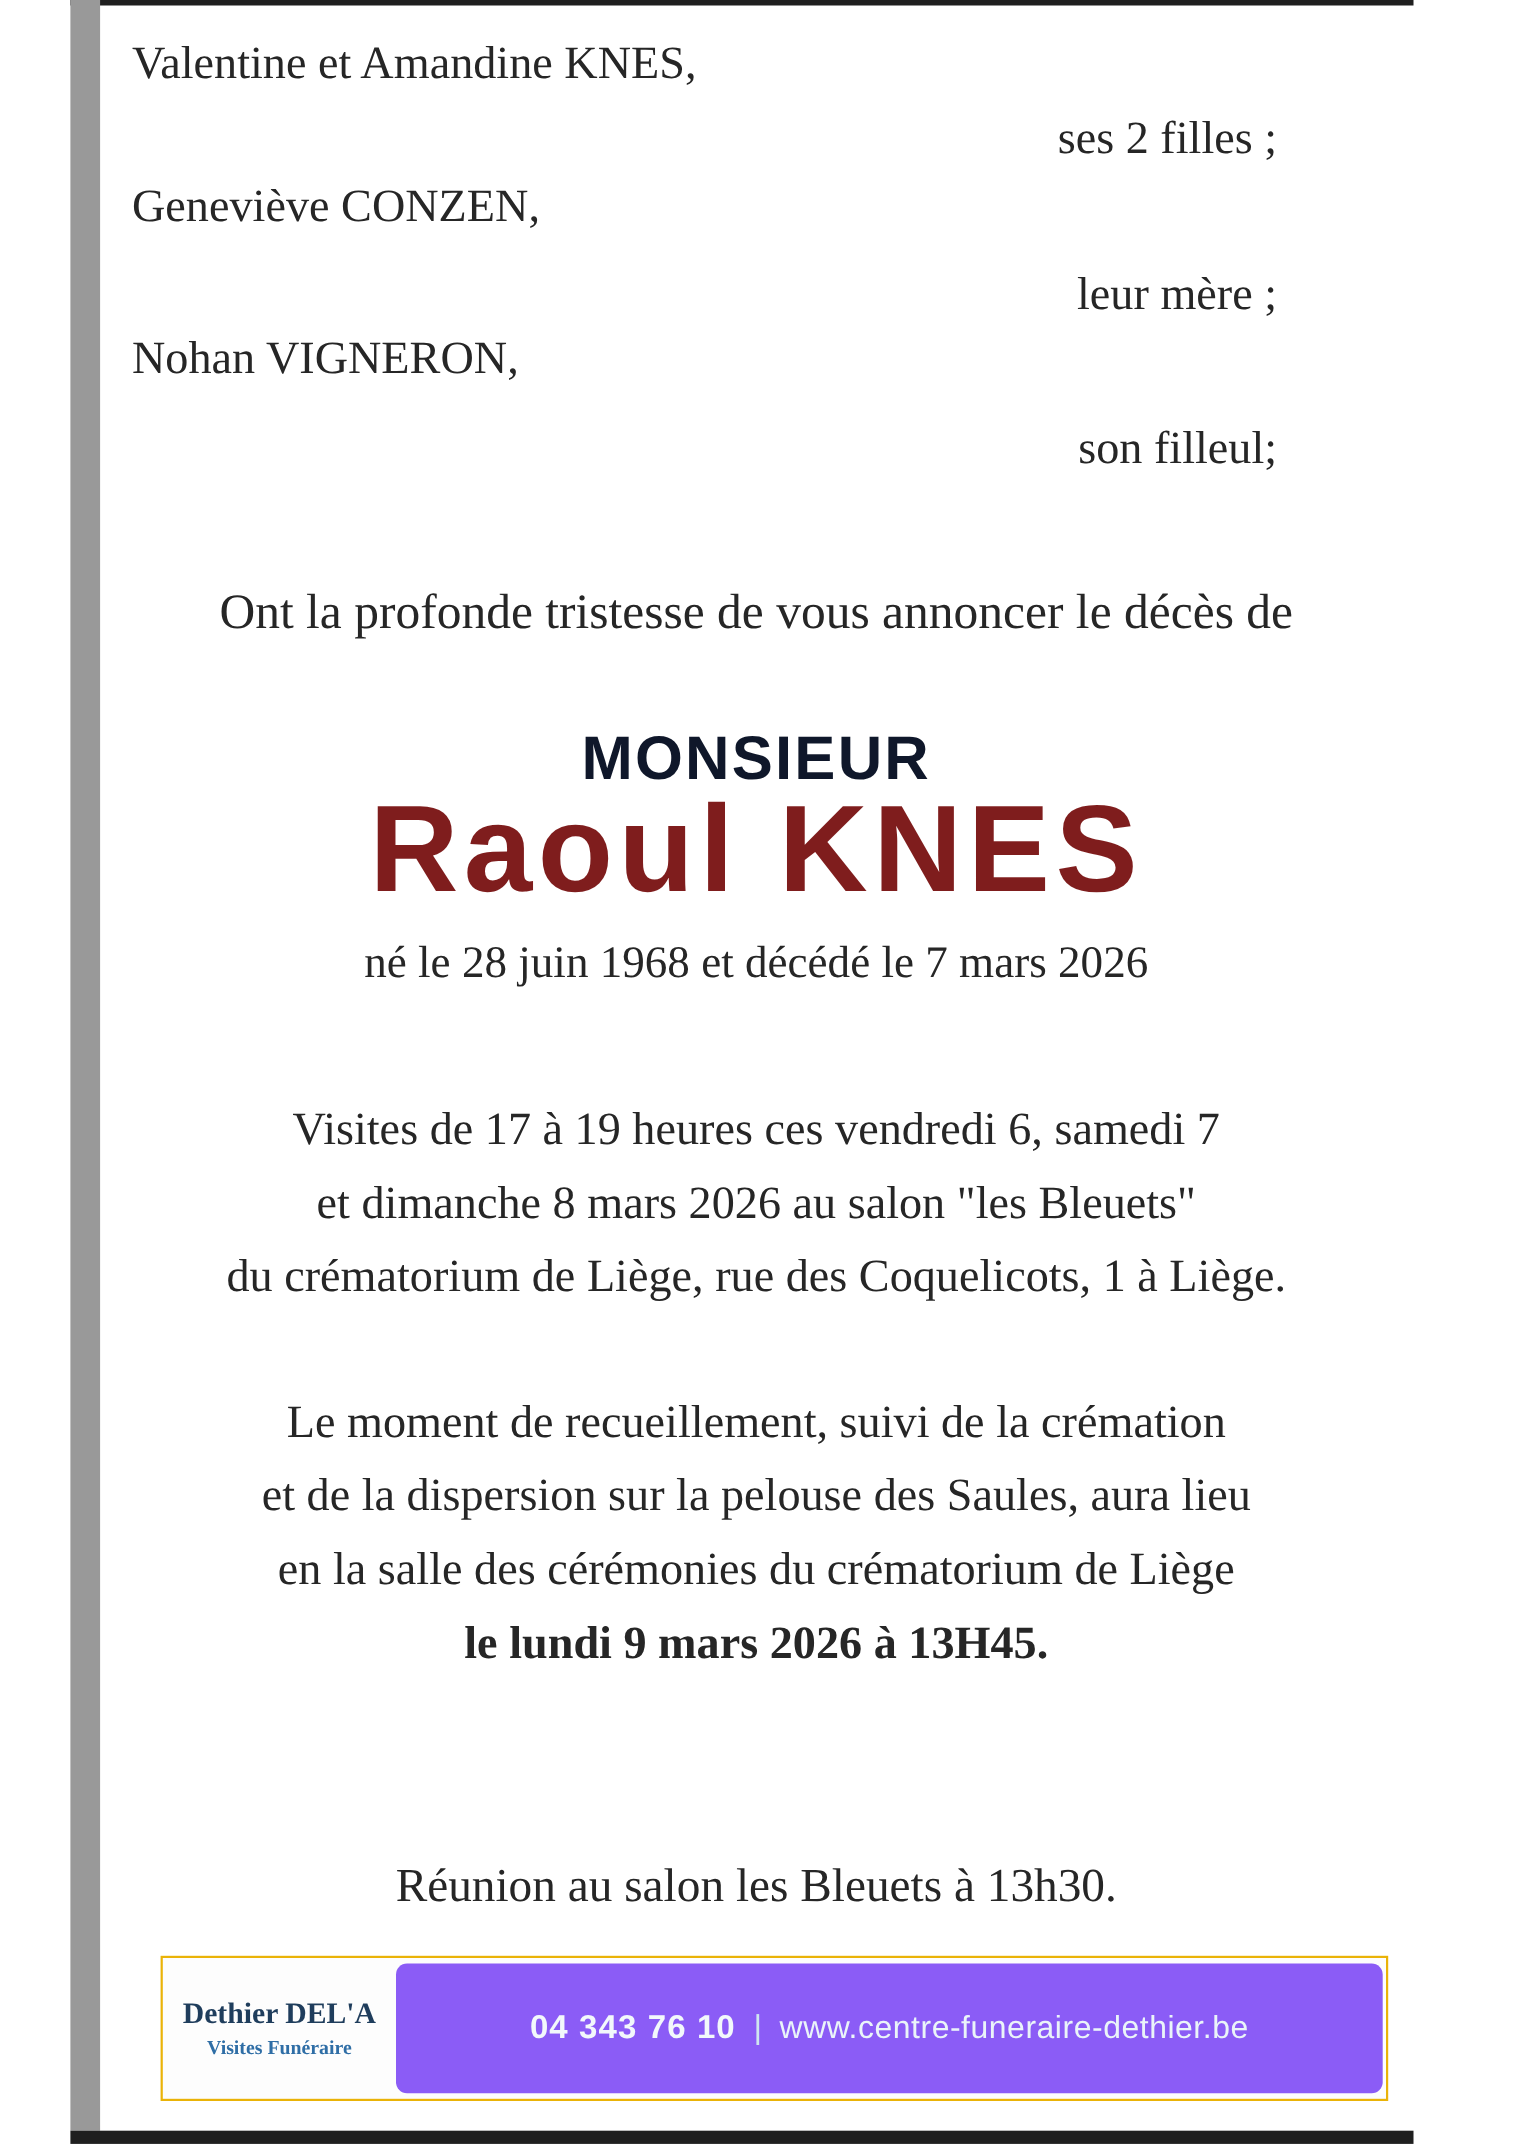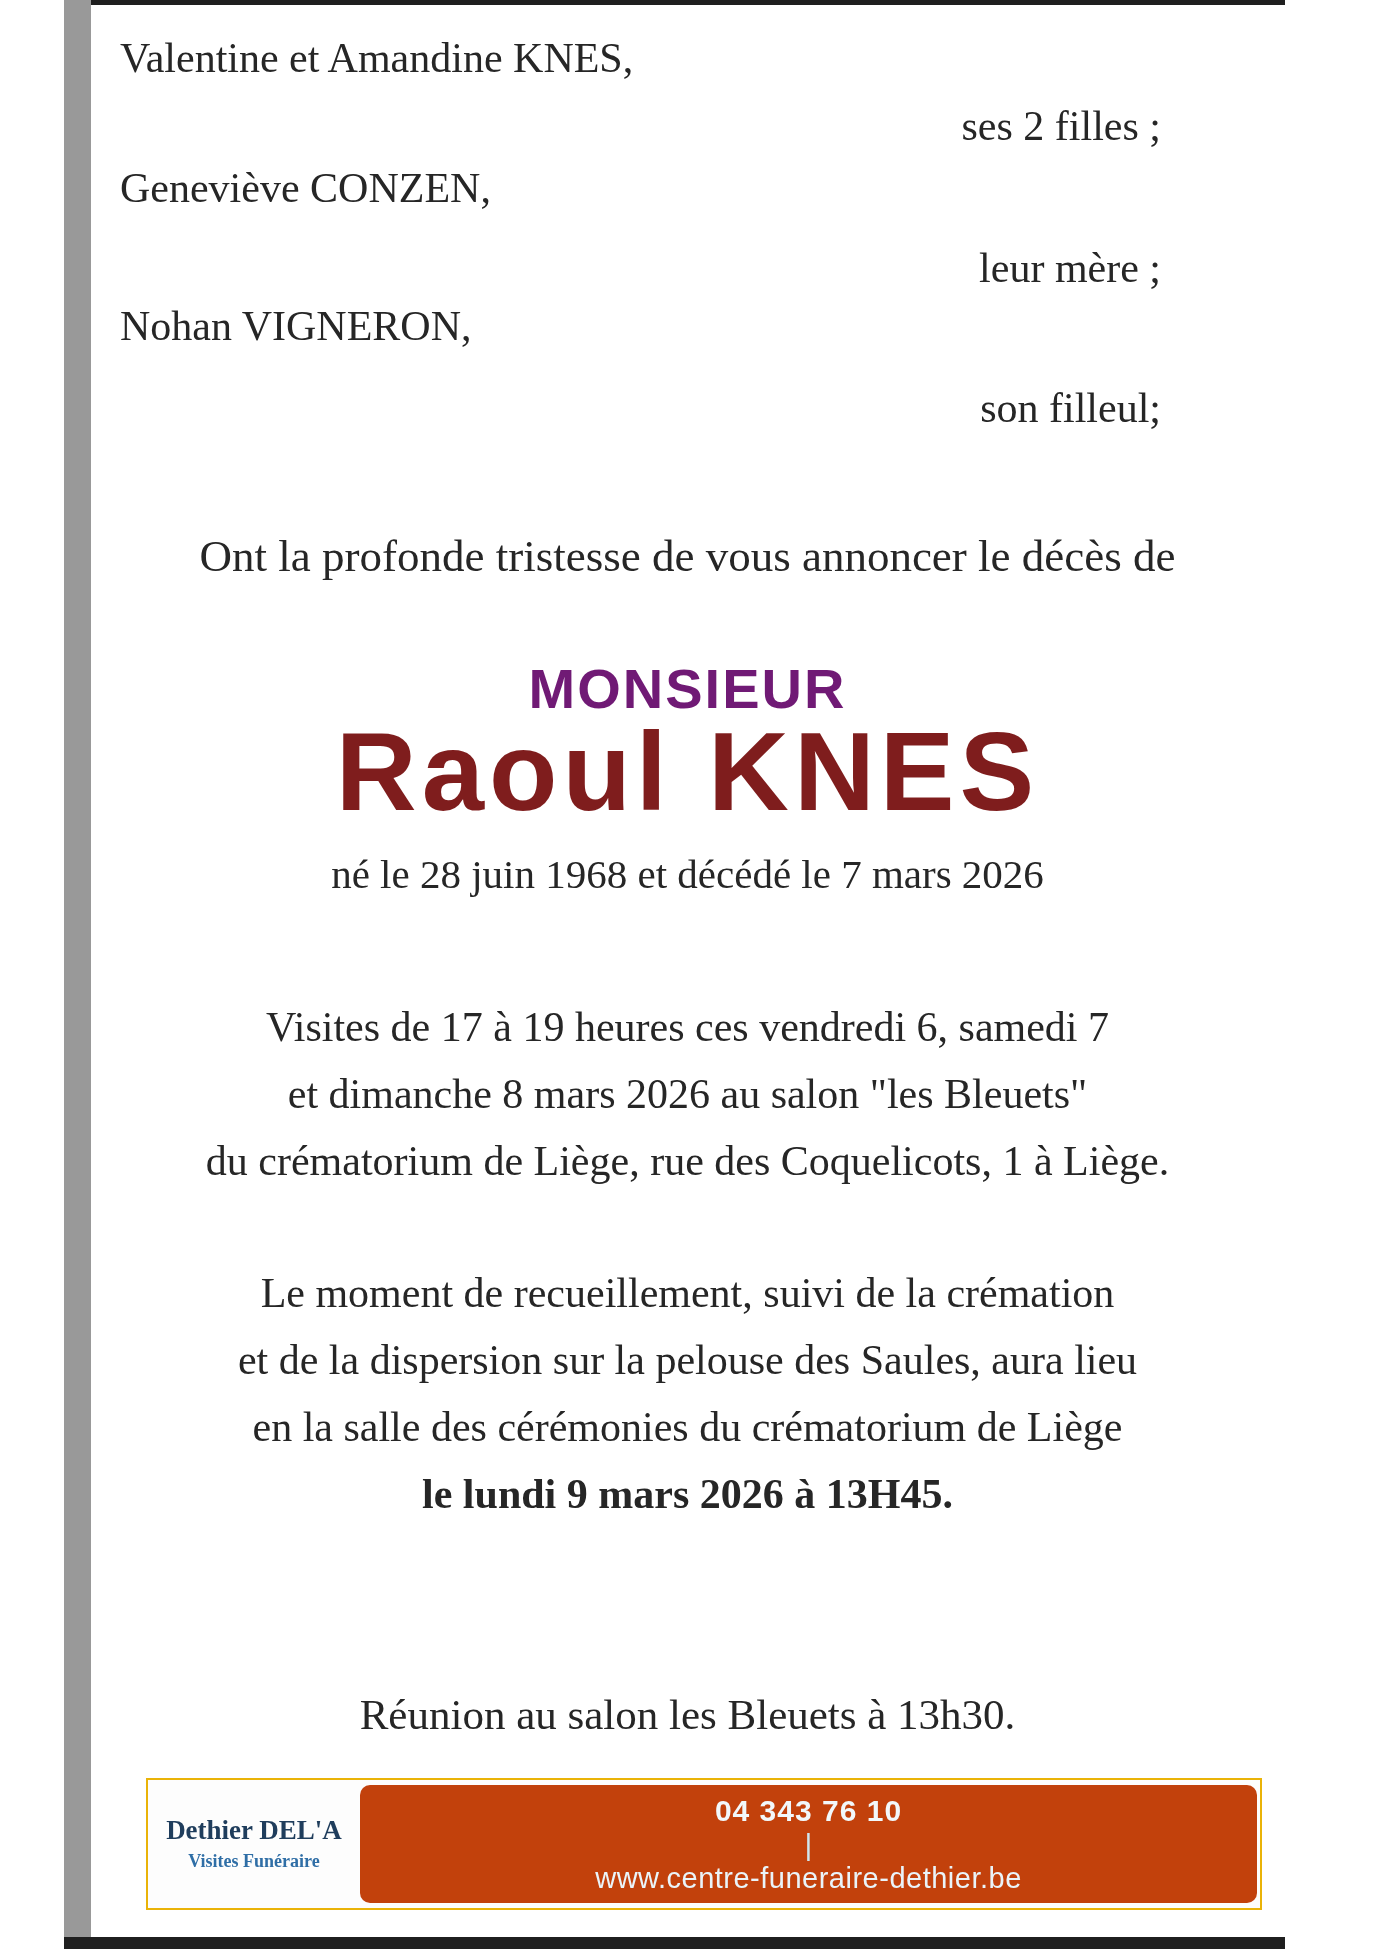--- a/index.html
+++ b/index.html
@@ -19,21 +19,21 @@
   .center{left:120px;width:1135px;text-align:center;}
 
   .n1{top:34px;} .r1{top:102px;}
   .n2{top:164px;} .r2{top:244px;}
   .n3{top:302px;} .r3{top:384px;}
 
   .announce{top:530px;font-size:45px;}
 
   .monsieur{
     top:656px;font-family:"Liberation Sans",sans-serif;font-weight:bold;
-    font-size:56px;letter-spacing:2px;color:#701a75;
+    font-size:56px;letter-spacing:2px;color:#0f172a;
   }
   .deceased{
     top:716px;font-family:"Liberation Sans",sans-serif;font-weight:bold;
     font-size:112px;letter-spacing:5px;color:#7f1d1d;line-height:1.0;
   }
   .dates{top:850px;font-size:41px;}
 
   .para{position:absolute;left:120px;width:1135px;text-align:center;
         font-size:42px;line-height:67px;white-space:nowrap;}
   .visits{top:994px;}
@@ -99,20 +99,20 @@
     <div class="bold-line">le lundi 9 mars 2026 à 13H45.</div>
   </div>
 
   <div class="txt center reunion">Réunion au salon les Bleuets à 13h30.</div>
 
   <div class="footer-box">
     <div class="brand">
       <div class="brand-name">Dethier DEL'A</div>
       <div class="brand-sub">Visites Funéraire</div>
     </div>
-    <div class="teal-bar" id="contact-bar" style="background: #c2410c; flex-direction: column;">
+    <div class="teal-bar" id="contact-bar" style="background: #8b5cf6;">
       <span class="phone">04 343 76 10</span>
       <span class="sep">|</span>
       <span class="site">www.centre-funeraire-dethier.be</span>
     </div>
   </div>
 
 </div>
 
 </body></html>

